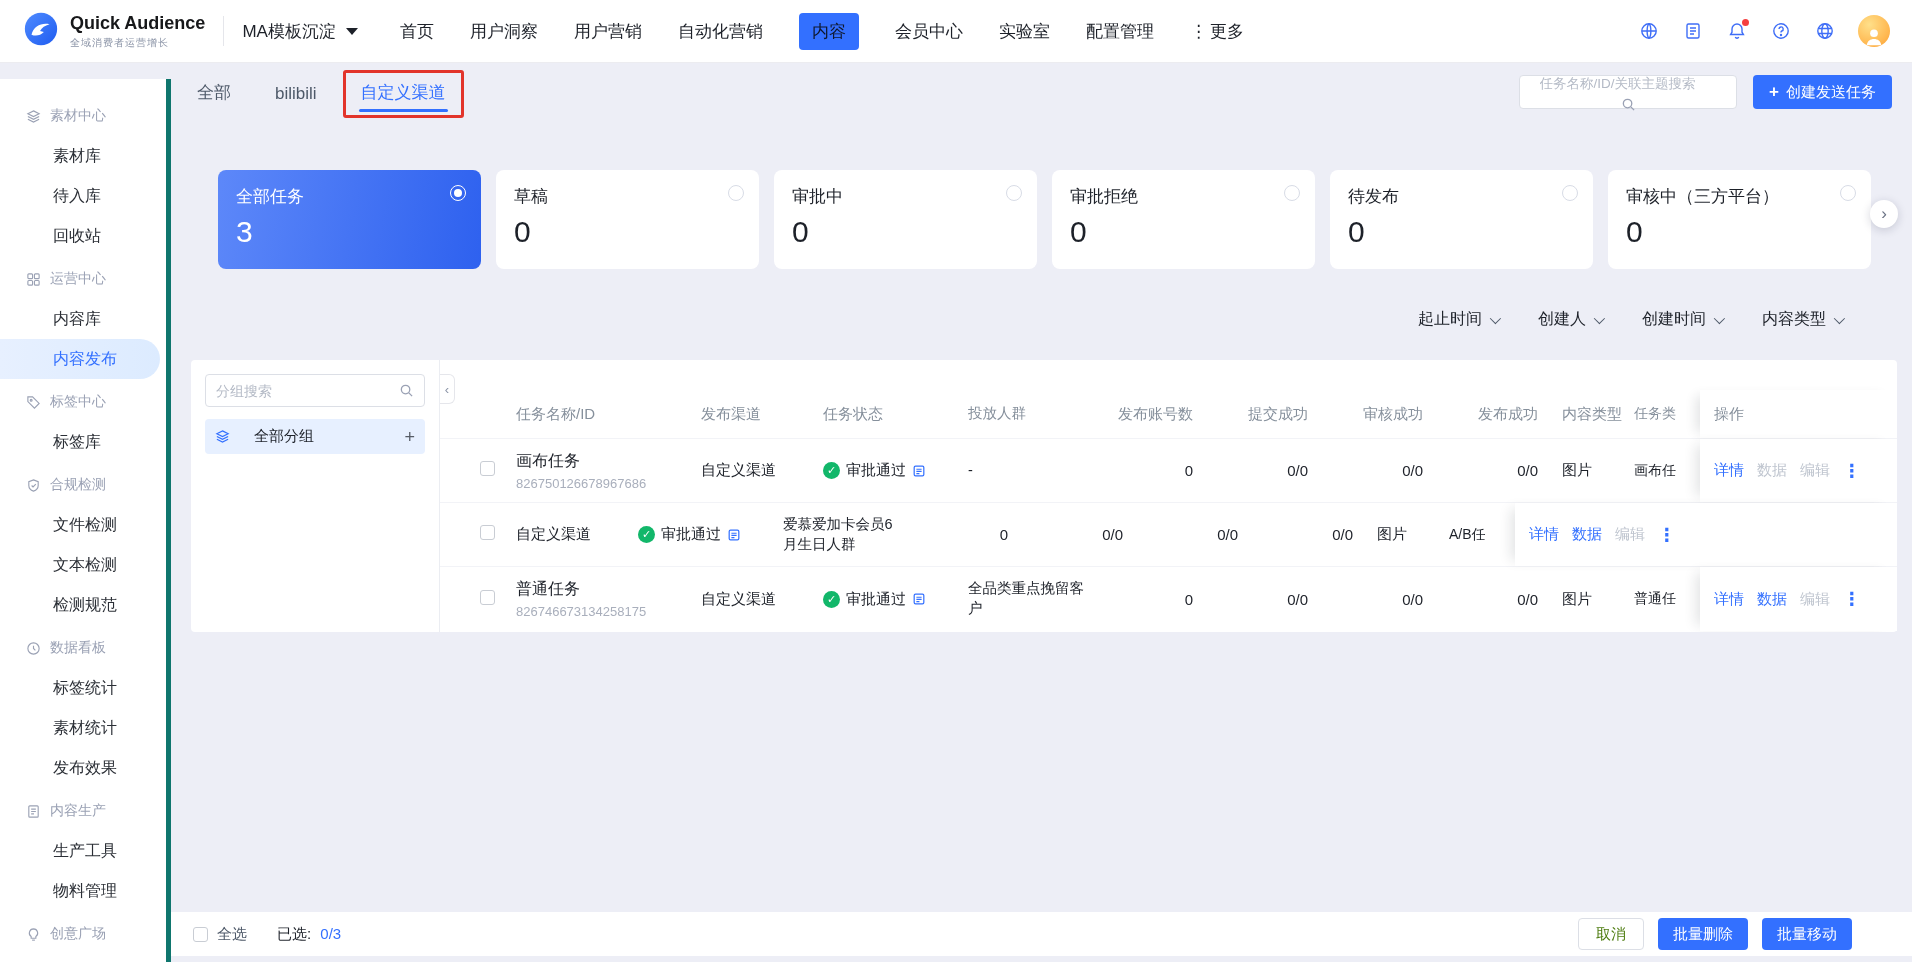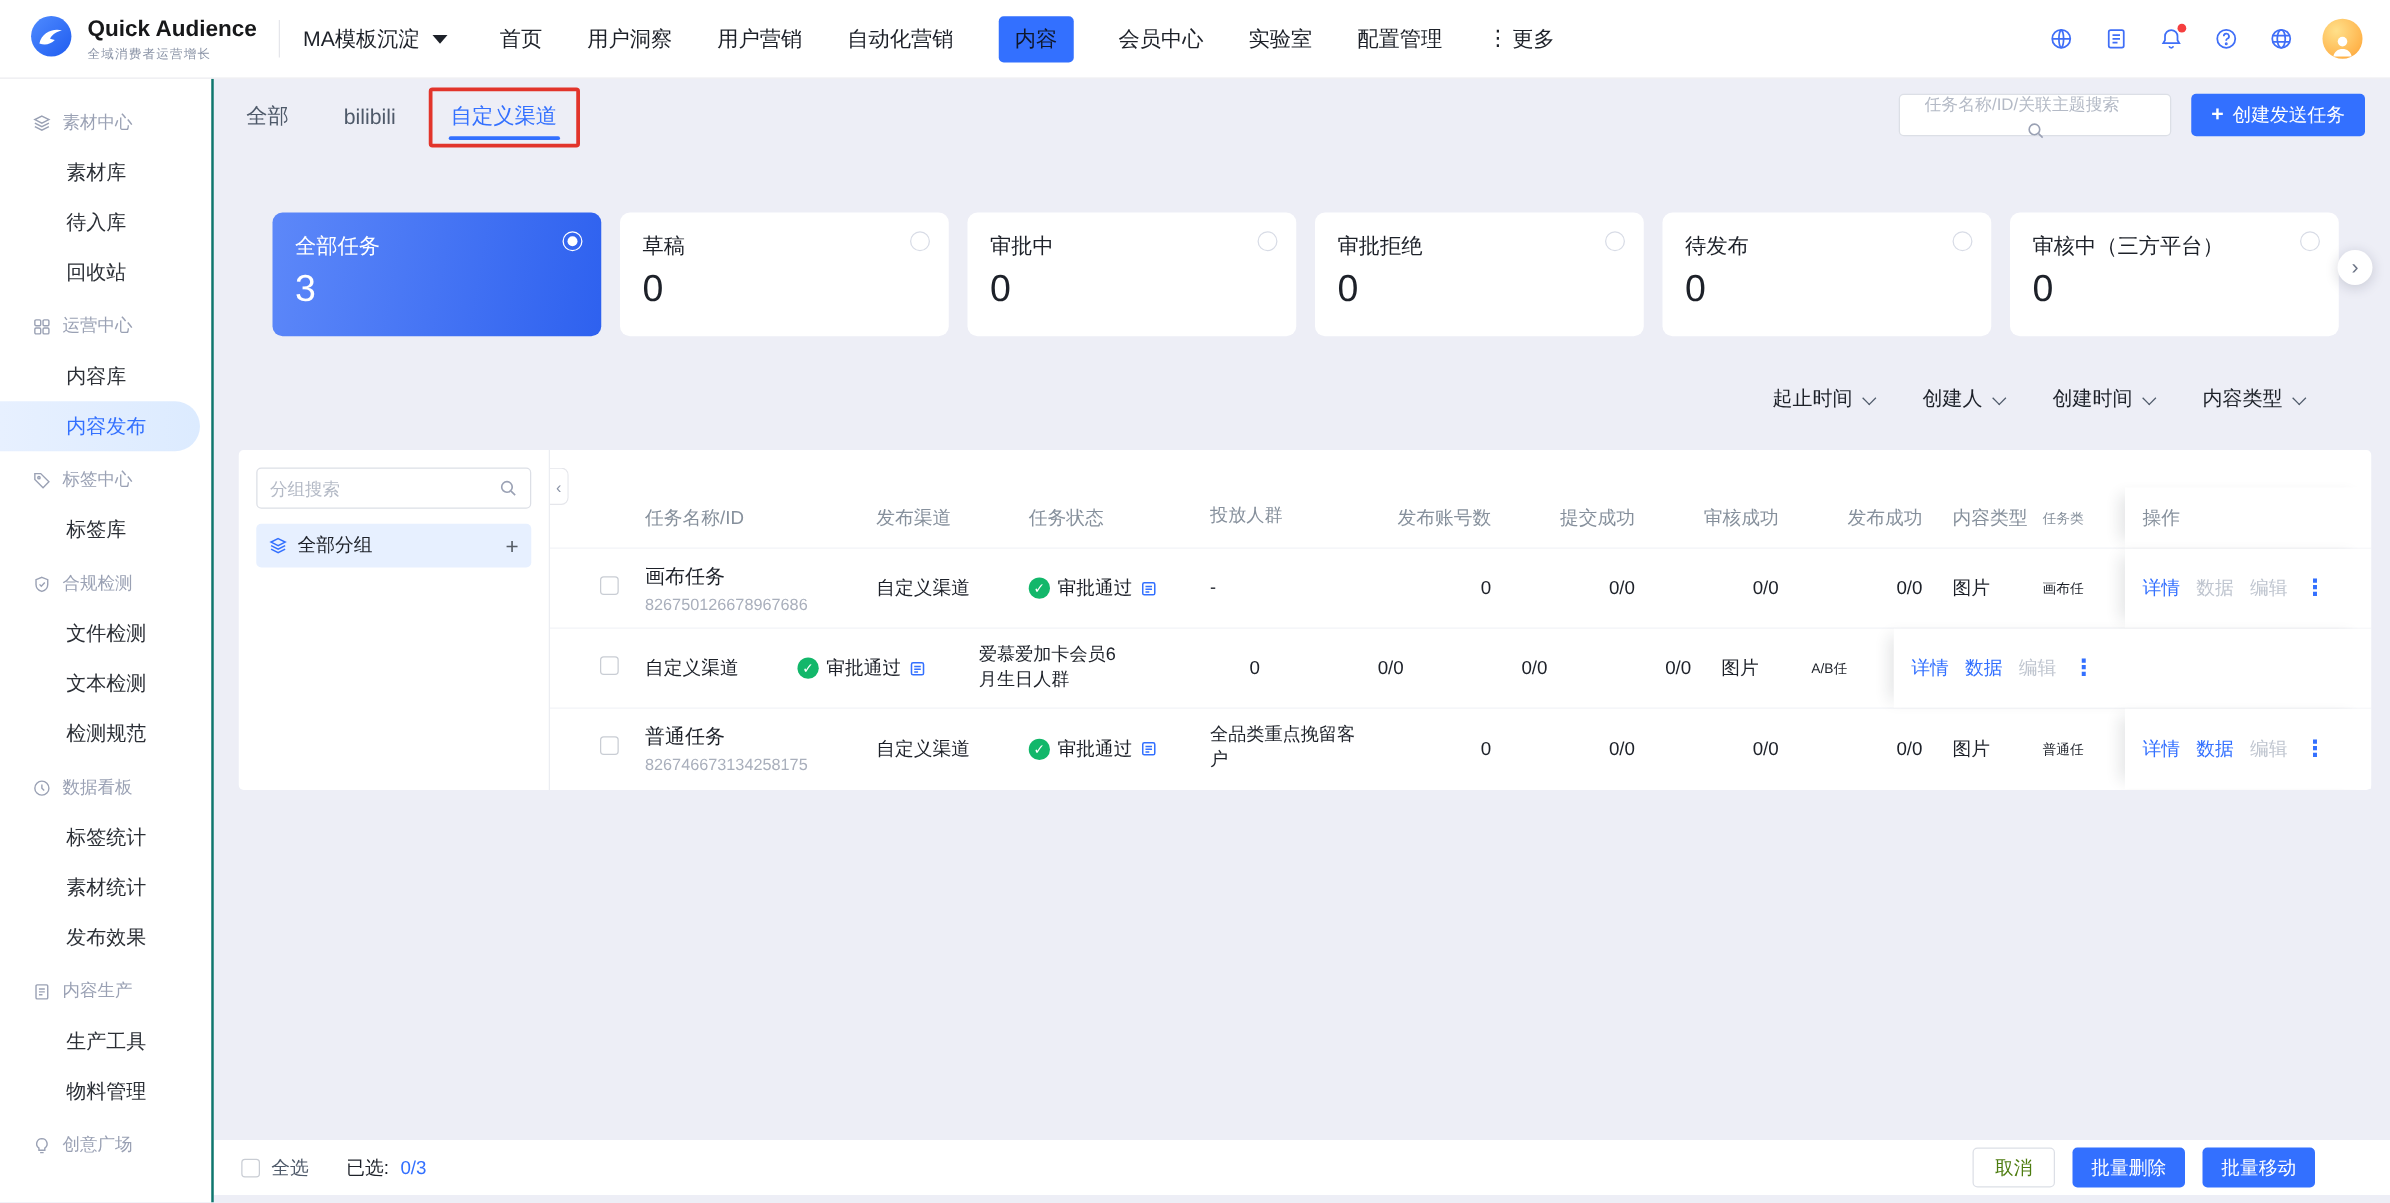--- a/index.html
+++ b/index.html
@@ -20,21 +20,21 @@
   .tn-more { display:flex; align-items:center; gap:3px; }
   .mv-dots { font-size:17px; color:#1d2129; }
   .top-right { margin-left:auto; display:flex; align-items:center; gap:22px; }
   .tico { width:22px; height:22px; display:flex; align-items:center; justify-content:center; cursor:pointer; position:relative; color:#3f6ef7; }
   .tico svg { width:20px; height:20px; }
   .bell-dot { position:absolute; top:-1px; right:-1px; width:7px; height:7px; border-radius:50%; background:#f53f3f; }
   .avatar { width:32px; height:32px; border-radius:50%; background:radial-gradient(circle at 35% 30%,#ffe08a,#ffb54d 70%,#f79a2e); display:flex; align-items:flex-end; justify-content:center; overflow:hidden; cursor:pointer; }
   .avatar svg { width:22px; height:22px; }
 
   
-  .sidebar { position:absolute; top:61px; left:0; bottom:0; width:171px; background:#fff; border-right:2px solid #0f766e; padding-top:14px; z-index:30; }
+  .sidebar { position:absolute; top:79px; left:0; bottom:0; width:171px; background:#fff; border-right:5px solid #0f766e; padding-top:14px; z-index:30; }
   .sec { height:40px; display:flex; align-items:center; gap:9px; padding-left:26px; font-size:14px; color:#9aa1b4; cursor:pointer; margin-top:3px; }
   .sec svg { width:15px; height:15px; color:#9aa1b4; }
   .itm { height:40px; display:flex; align-items:center; padding-left:53px; font-size:16px; color:#2b2f36; cursor:pointer; }
   .itm.active { background:linear-gradient(90deg,#e7f0ff,#dcebff); color:#3370ff; border-radius:0 22px 22px 0; width:160px; }
 
   
   .main { position:absolute; top:63px; left:171px; right:0; bottom:0; }
 
   .tabsrow { height:58px; display:flex; align-items:center; padding:0 20px 0 24px; position:relative; }
   .tabs { display:flex; align-items:flex-end; gap:40px; height:100%; }
@@ -67,21 +67,21 @@
   .filtersrow { display:flex; justify-content:flex-end; gap:40px; padding:40px 70px 0 0; }
   .filter { display:flex; align-items:center; gap:8px; font-size:16px; color:#1d2129; cursor:pointer; }
   .chev { width:8px; height:8px; border-right:1.6px solid #4e5969; border-bottom:1.6px solid #4e5969; transform:rotate(45deg) translateY(-2px); display:inline-block; }
 
   
   .panel { margin:30px 15px 0 20px; height:272px; background:#fff; border-radius:4px; display:flex; position:relative; }
   .groups { width:249px; border-right:1px solid #ebedf2; padding:14px; flex:0 0 auto; }
   .gsearch { height:33px; border:1px solid #dcdfe6; border-radius:4px; display:flex; align-items:center; padding:0 10px; gap:6px; background:#fff; }
   .gsearch input { border:none; outline:none; flex:1; font-size:14px; font-family:inherit; min-width:0; }
   .gsearch input::placeholder { color:#b4bac6; }
-  .gitem { margin-top:12px; height:35px; display:flex; align-items:center; gap:8px; padding:0 10px; border-radius:4px; font-size:15px; color:#1d2129; cursor:pointer; }
+  .gitem { margin-top:12px; height:35px; display:flex; align-items:center; gap:24px; padding:0 10px; border-radius:4px; font-size:15px; color:#1d2129; cursor:pointer; }
   .gitem.sel { background:#e7f0ff; }
   .gitem svg { width:15px; height:15px; color:#3370ff; flex:0 0 auto; }
   .gplus { margin-left:auto; font-size:18px; color:#565c66; cursor:pointer; line-height:1; }
   .gitem.sub { padding-left:30px; }
   .gitem.sub svg { width:13px; height:13px; }
   .collapser { position:absolute; left:249px; top:14px; width:15px; height:30px; background:#fff; border:1px solid #e5e6eb; border-left:none; border-radius:0 6px 6px 0; display:flex; align-items:center; justify-content:center; color:#8a93a6; font-size:13px; cursor:pointer; z-index:5; }
 
   
   .table { flex:1; min-width:0; display:flex; flex-direction:column; overflow:hidden; }
   .trow { display:flex; align-items:center; padding-left:40px; border-bottom:1px solid #f2f3f7; height:64px; position:relative; }
@@ -89,21 +89,21 @@
   .trow:last-child { border-bottom:none; }
   .c { flex:0 0 auto; padding-right:6px; }
   .c-check { width:36px; }
   .c-name  { width:185px; }
   .c-channel { width:122px; font-size:15px; }
   .c-status { width:145px; display:flex; align-items:center; gap:6px; font-size:15px; }
   .c-aud  { width:126px; font-size:14.5px; line-height:1.35; }
   .c-num  { width:105px; text-align:right; font-size:15px; }
   .c-num2 { width:115px; text-align:right; font-size:15px; }
   .c-ctype { width:90px; padding-left:18px; font-size:15px; }
-  .c-ttype { width:66px; overflow:hidden; white-space:nowrap; font-size:11px; }
+  .c-ttype { width:66px; overflow:hidden; white-space:nowrap; font-size:14px; }
   .c-ops { flex:1; display:flex; align-items:center; gap:13px; padding-left:14px; background:#fff; z-index:2; align-self:stretch; box-shadow:-10px 0 12px -6px rgba(27,31,40,.12); }
   .thead .c-ops { color:#86909c; }
   .tname { font-size:16px; color:#1d2129; }
   .tid { font-size:13px; color:#a9afbc; margin-top:4px; }
   .cb { width:15px; height:15px; border:1px solid #c9cdd4; border-radius:3px; background:#fff; display:inline-block; cursor:pointer; }
   .okc { width:17px; height:17px; border-radius:50%; background:#12b76a; color:#fff; font-size:11px; display:flex; align-items:center; justify-content:center; flex:0 0 auto; }
   .flowic svg { width:14px; height:14px; display:block; color:#3370ff; cursor:pointer; }
   .lnk { color:#3370ff; font-size:15px; cursor:pointer; white-space:nowrap; }
   .lnk.dis { color:#bfc5cf; cursor:default; }
   .kebab { color:#3370ff; font-size:18px; font-weight:bold; cursor:pointer; }

